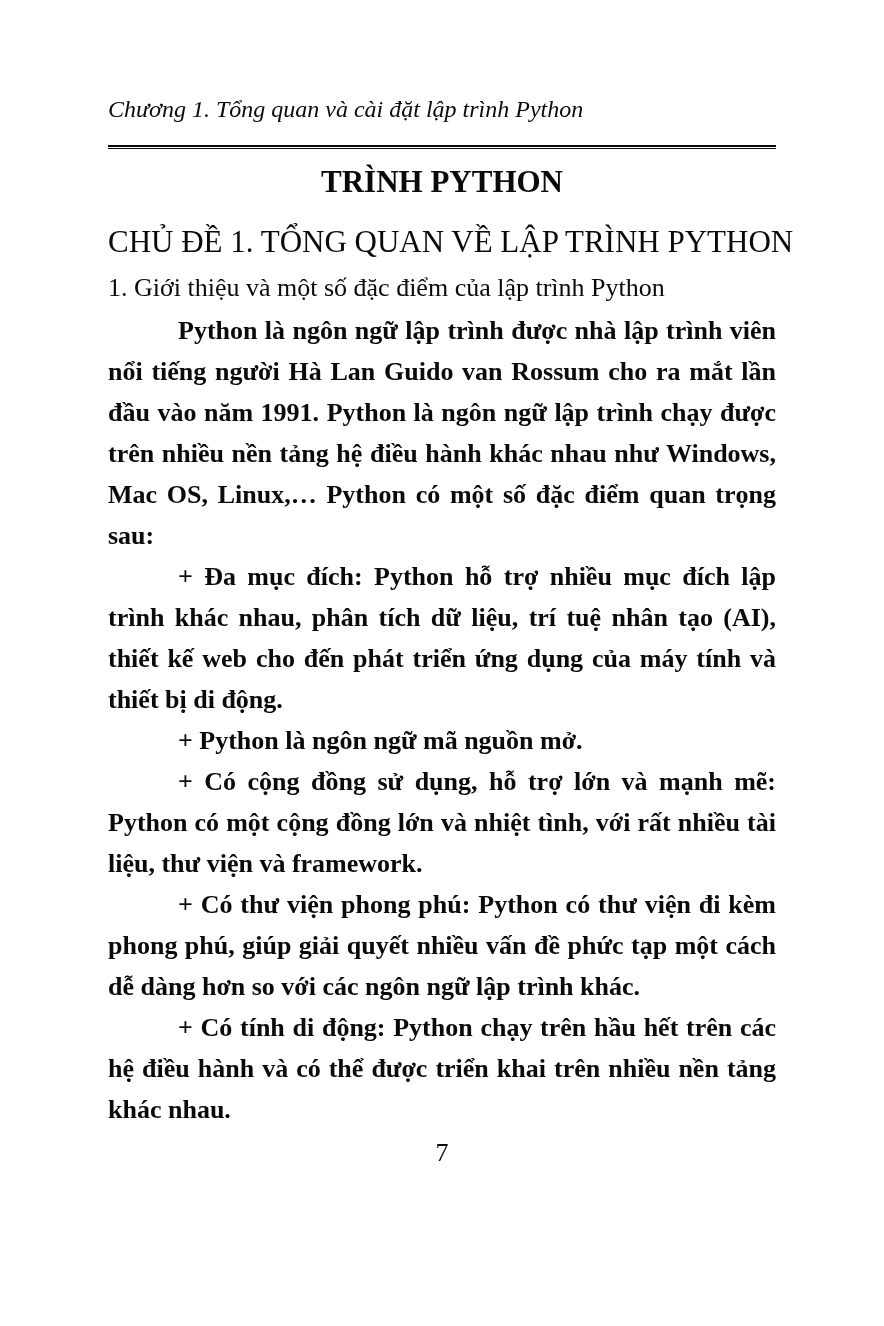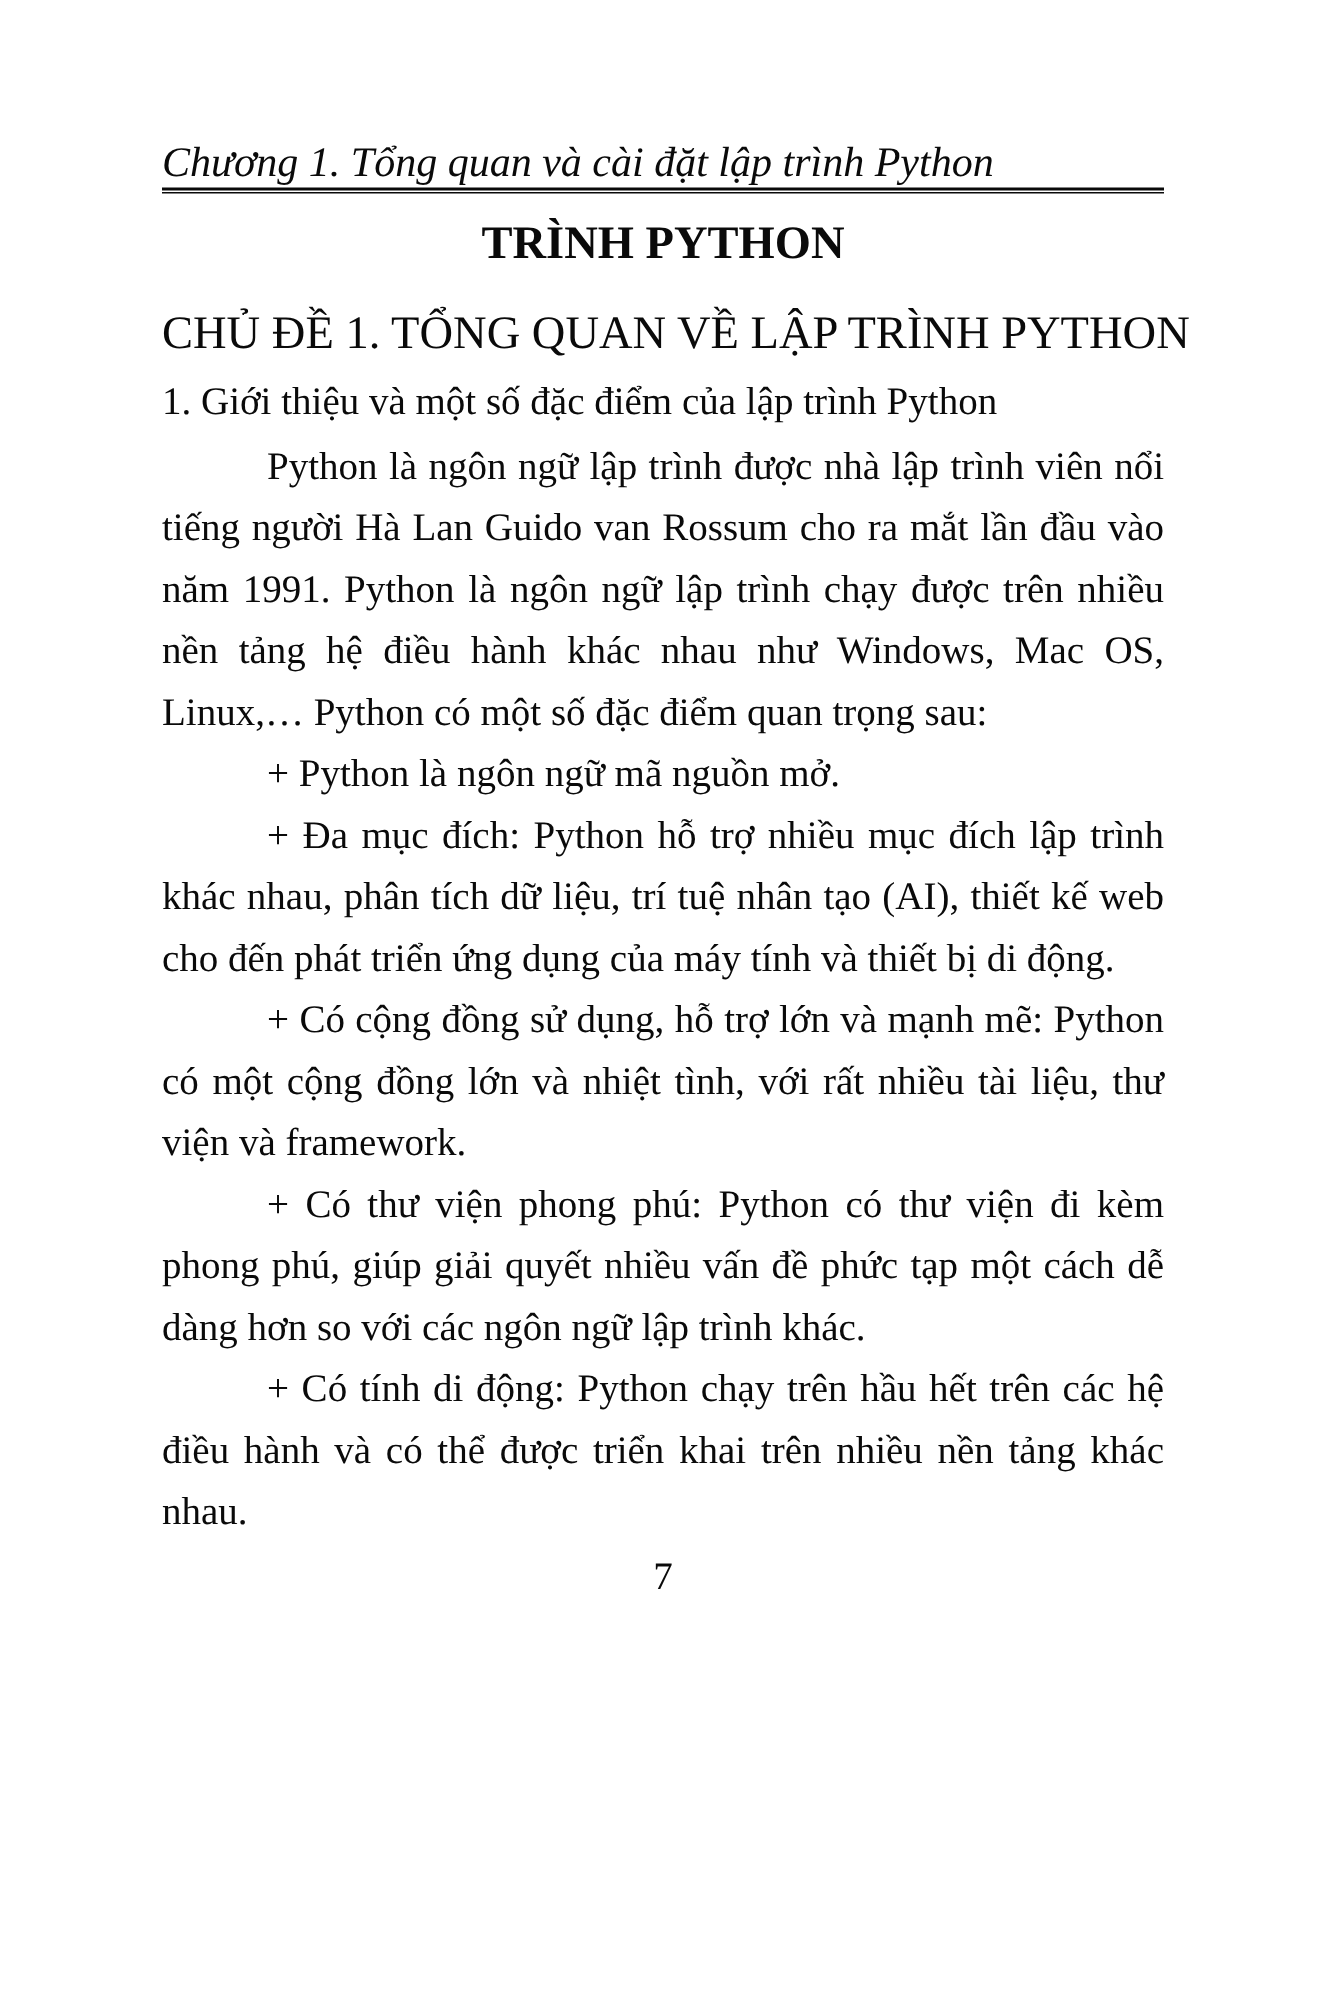--- a/index.html
+++ b/index.html
@@ -13,23 +13,23 @@
     overflow: hidden;
   }
   .page {
     width: 884px;
     height: 1326px;
     padding: 95px 108px 0 108px;
     position: relative;
   }
   .running-head {
     font-style: italic;
-    font-size: 28px;
+    font-size: 24px;
     line-height: 28px;
-    padding-bottom: 2px;
+    padding-bottom: 22px;
     white-space: nowrap;
   }
   .header-rule {
     height: 4px;
     border-top: 2px solid #0a0a0a;
     border-bottom: 1px solid #0a0a0a;
     width: 100%;
   }
   .chapter-title {
     margin: 8px 0 0 0;
@@ -53,20 +53,21 @@
     line-height: 40px;
     white-space: nowrap;
   }
   .body-text { margin-top: 2px; }
   .body-text p {
     margin: 0;
     font-size: 26px;
     line-height: 41px;
     text-align: justify;
     text-indent: 70px;
+    font-weight: bold;
   }
   .page-number {
     text-align: center;
     font-size: 26px;
     line-height: 34px;
     margin-top: 6px;
   }
 </style>
 </head>
 <body>
@@ -80,22 +81,22 @@
   <h1 class="chapter-title">
     <span>TRÌNH PYTHON</span>
   </h1>
 
   <h2 class="topic-heading">CHỦ ĐỀ 1. TỔNG QUAN VỀ LẬP TRÌNH PYTHON</h2>
 
   <h3 class="section-heading">1. Giới thiệu và một số đặc điểm của lập trình Python</h3>
 
   <div class="body-text">
     <p>Python là ngôn ngữ lập trình được nhà lập trình viên nổi tiếng người Hà Lan Guido van Rossum cho ra mắt lần đầu vào năm 1991. Python là ngôn ngữ lập trình chạy được trên nhiều nền tảng hệ điều hành khác nhau như Windows, Mac OS, Linux,… Python có một số đặc điểm quan trọng sau:</p>
+    <p>+ Đa mục đích: Python hỗ trợ nhiều mục đích lập trình khác nhau, phân tích dữ liệu, trí tuệ nhân tạo (AI), thiết kế web cho đến phát triển ứng dụng của máy tính và thiết bị di động.</p>
     <p>+ Python là ngôn ngữ mã nguồn mở.</p>
-    <p>+ Đa mục đích: Python hỗ trợ nhiều mục đích lập trình khác nhau, phân tích dữ liệu, trí tuệ nhân tạo (AI), thiết kế web cho đến phát triển ứng dụng của máy tính và thiết bị di động.</p>
     <p>+ Có cộng đồng sử dụng, hỗ trợ lớn và mạnh mẽ: Python có một cộng đồng lớn và nhiệt tình, với rất nhiều tài liệu, thư viện và framework.</p>
     <p>+ Có thư viện phong phú: Python có thư viện đi kèm phong phú, giúp giải quyết nhiều vấn đề phức tạp một cách dễ dàng hơn so với các ngôn ngữ lập trình khác.</p>
     <p>+ Có tính di động: Python chạy trên hầu hết trên các hệ điều hành và có thể được triển khai trên nhiều nền tảng khác nhau.</p>
   </div>
 
   <div class="page-number">7</div>
 
 </div>
 
 </body></html>

